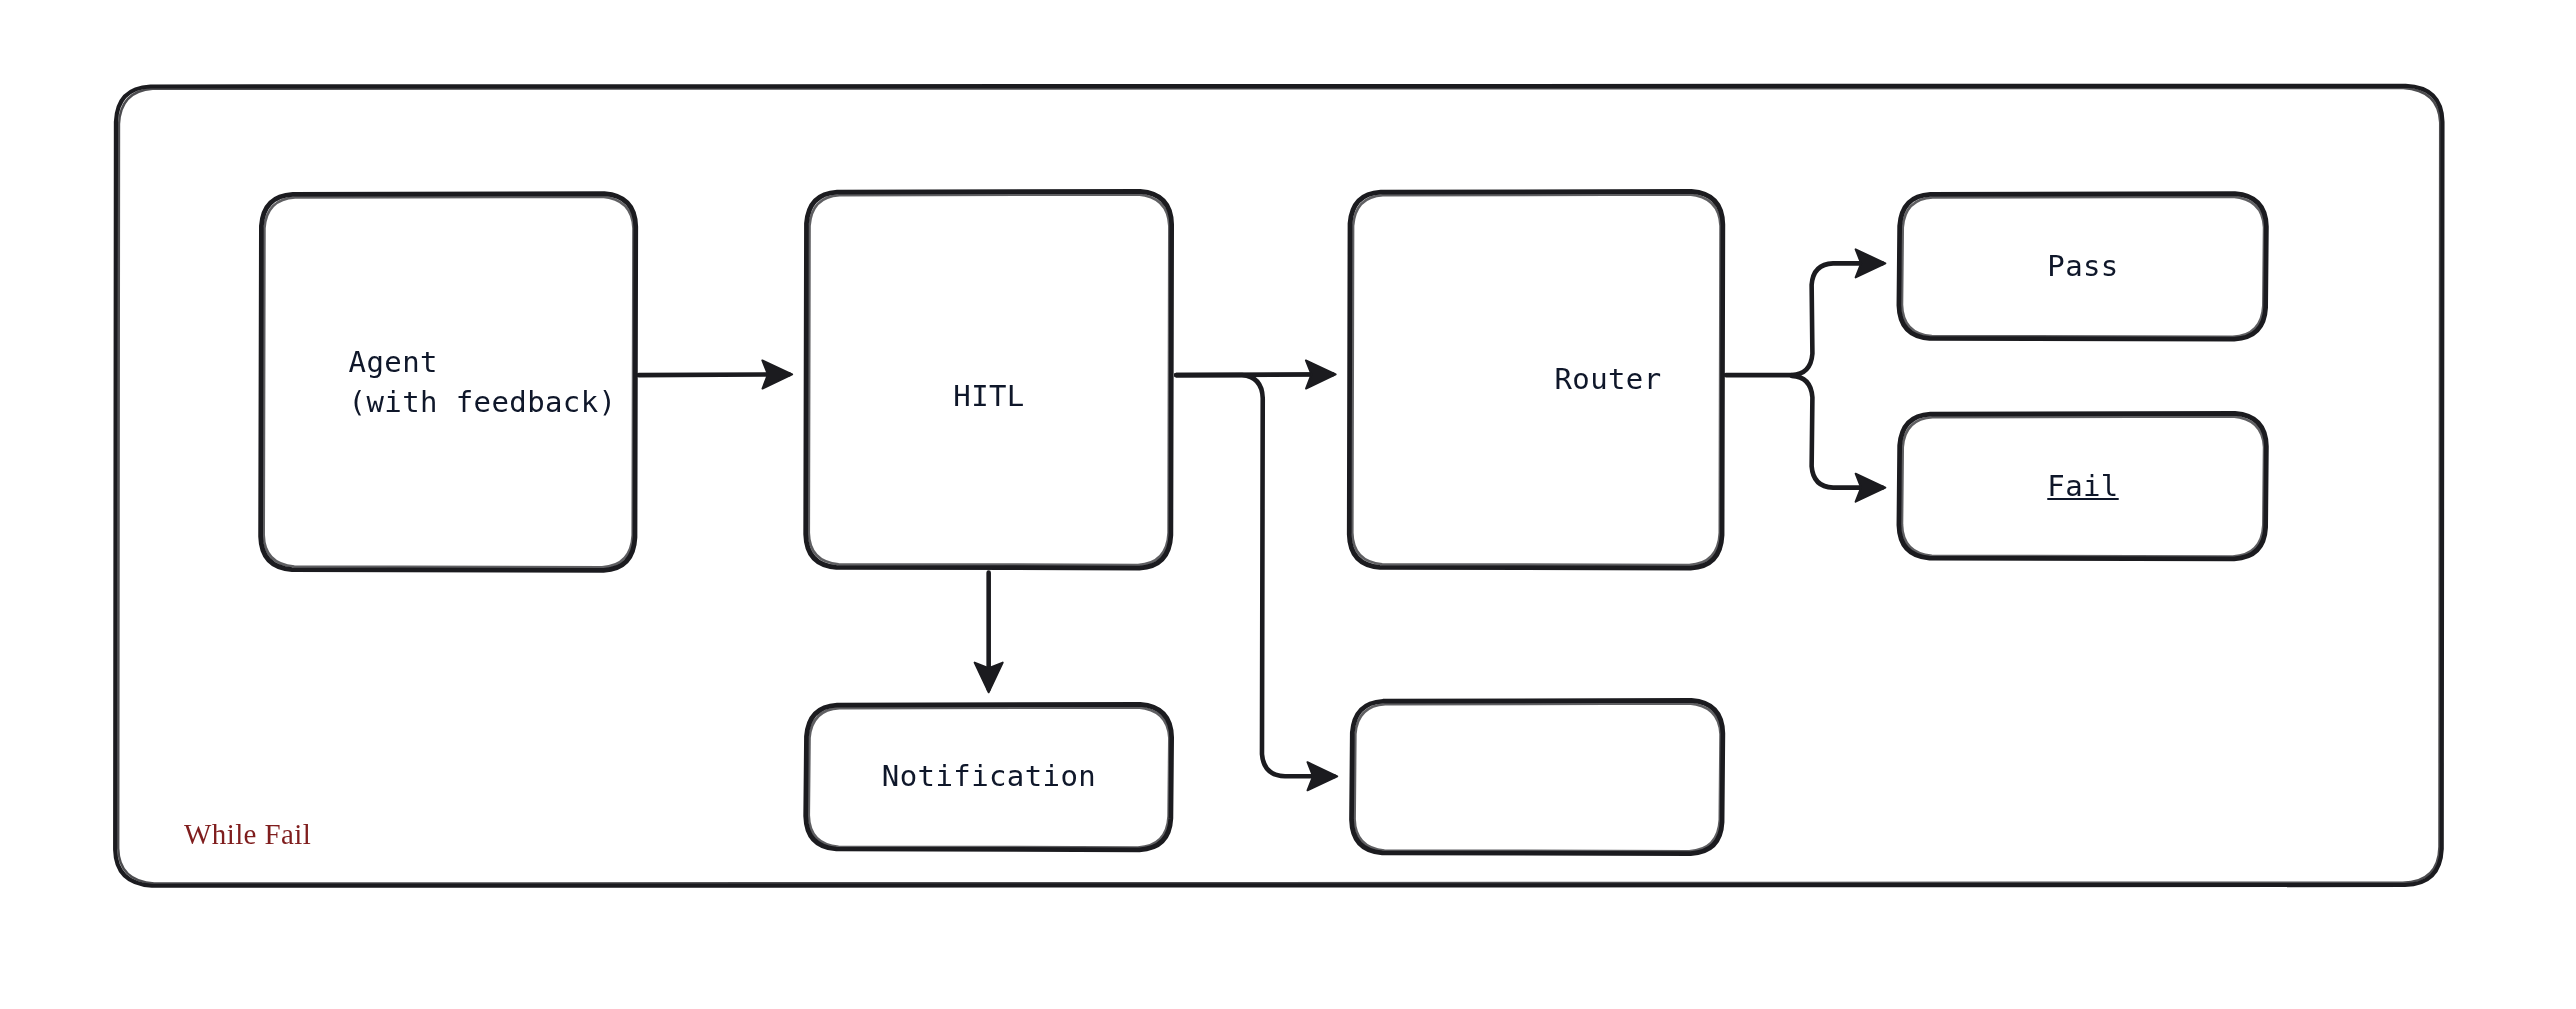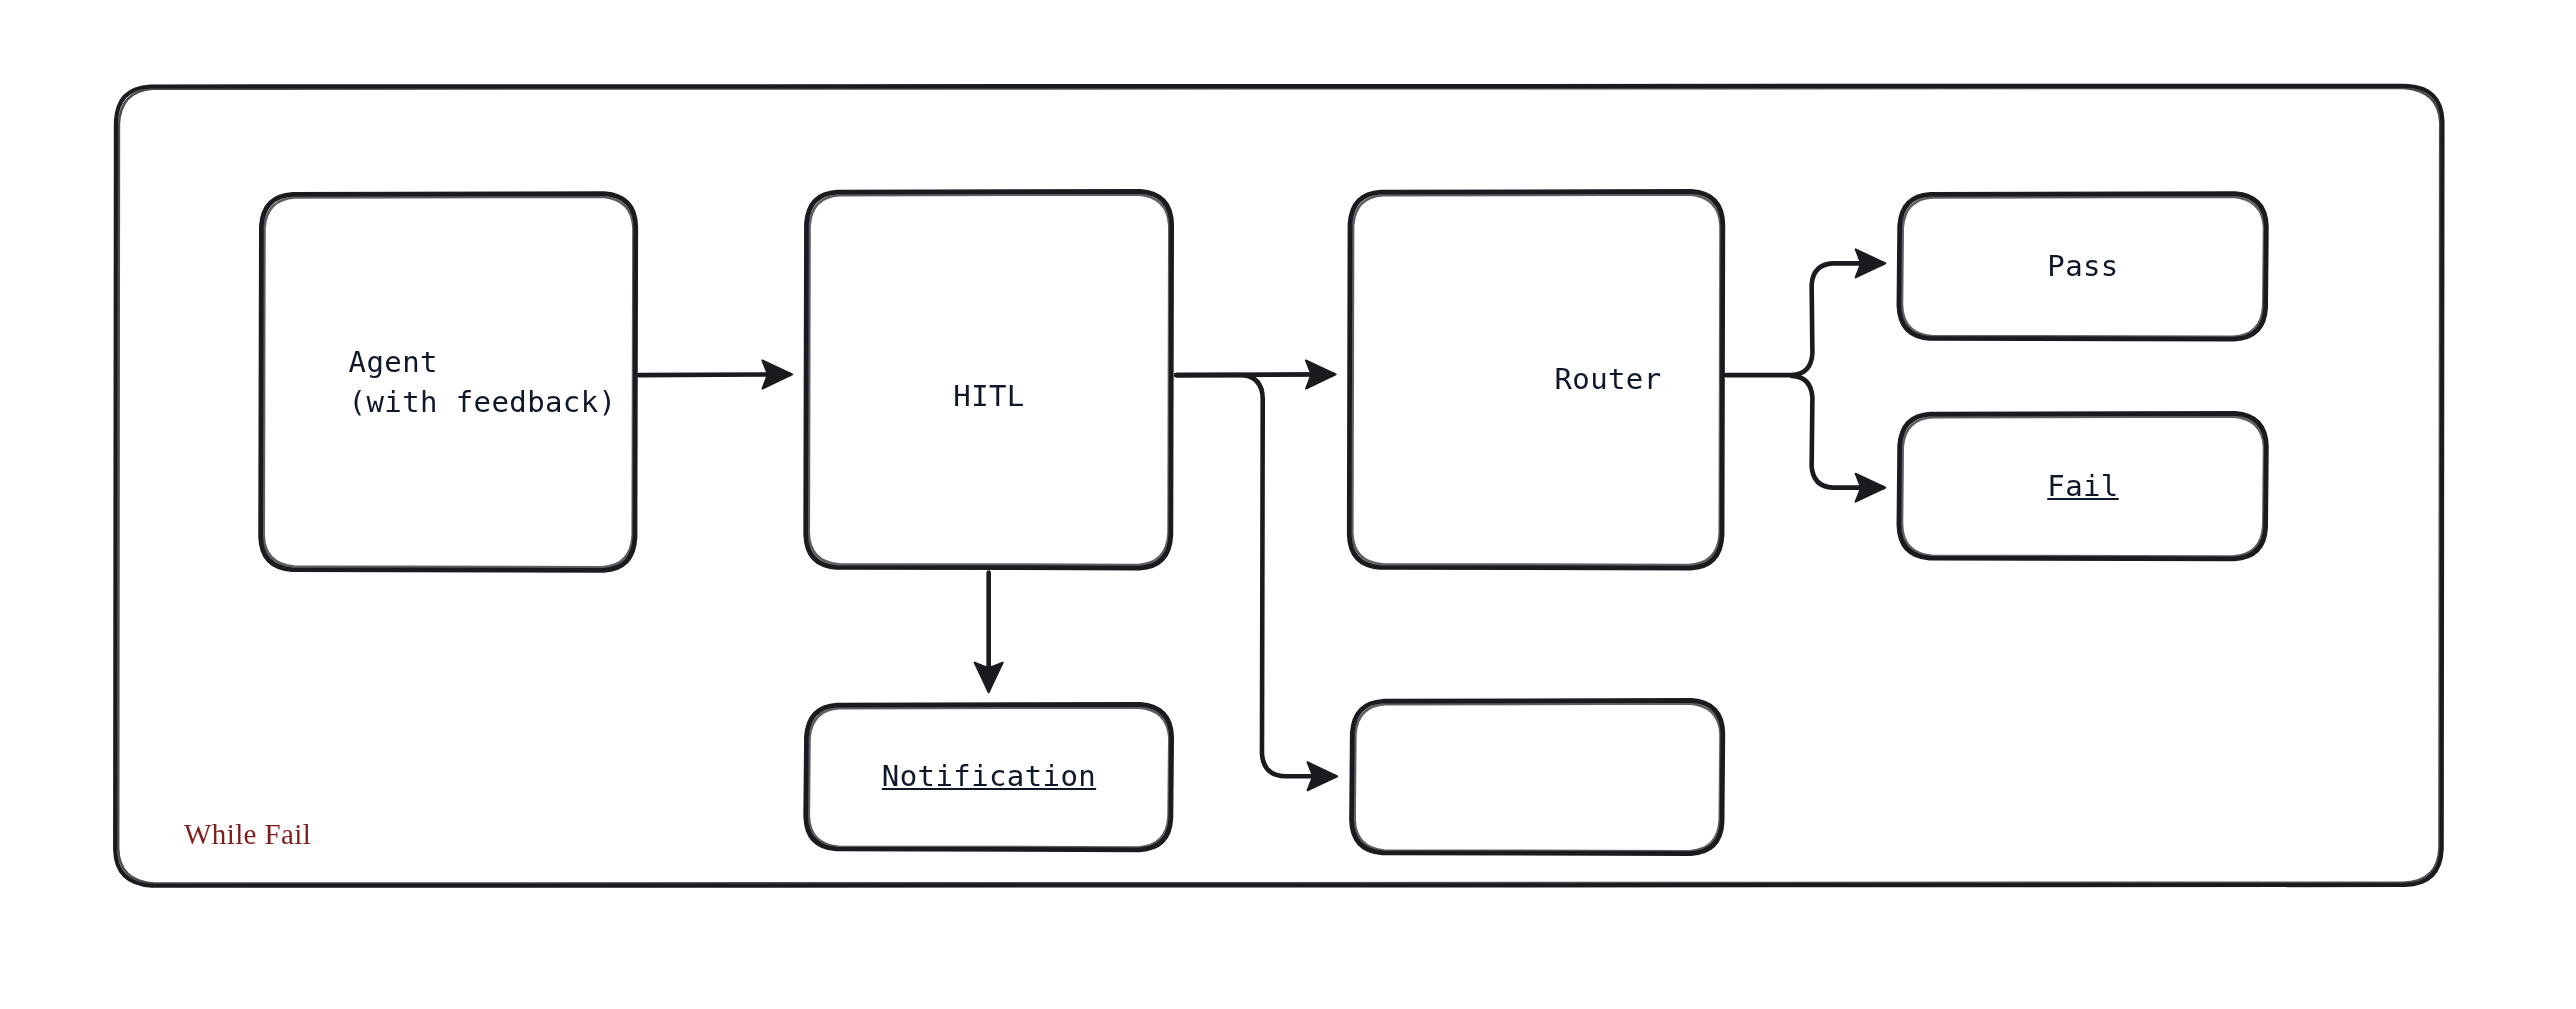--- a/index.html
+++ b/index.html
@@ -145,17 +145,17 @@
 (with feedback)</div>
 
   <div class="node-label" style="left:806px; top:188px; width:366px; height:377px;margin-top:20px;">HITL</div>
 
   <div class="node-label" style="left:1421px; top:191px; width:374px; height:377px;">Router</div>
 
   <div class="node-label" style="left:1899px; top:194px; width:368px; height:145px;">Pass</div>
 
   <div class="node-label" style="left:1899px; top:414px; width:368px; height:145px;text-decoration:underline;">Fail</div>
 
-  <div class="node-label" style="left:806px; top:704px; width:366px; height:145px;text-decoration:underline;">Notification</div>
+  <div class="node-label" style="left:806px; top:704px; width:366px; height:145px;">Notification</div>
 
 
 </div>
 
 
 </body></html>

